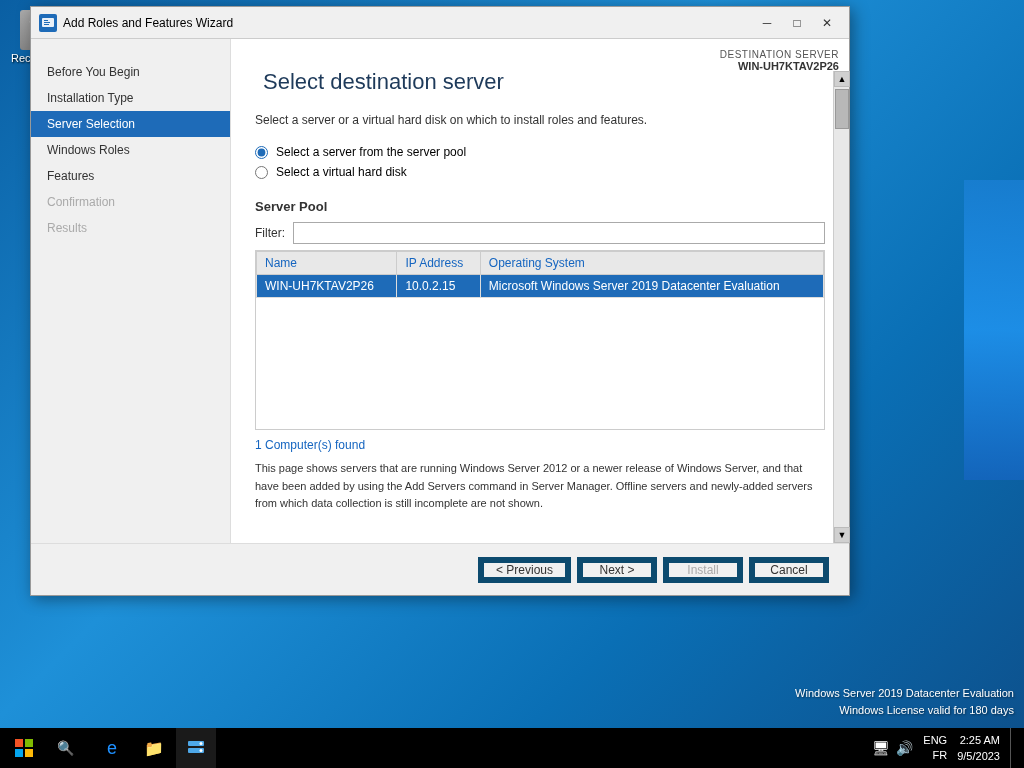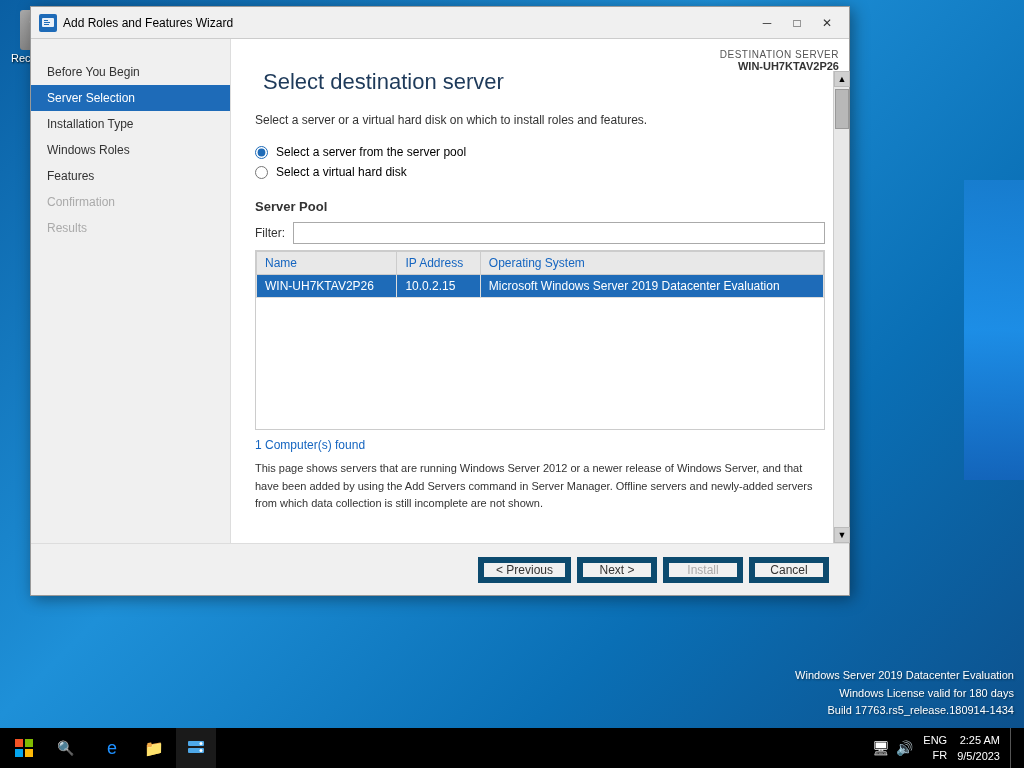--- a/index.html
+++ b/index.html
@@ -408,25 +408,25 @@
         <button class="title-btn close">✕</button>
       </div>
     </div>
 
     <div class="content" style="position:relative;height:calc(100% - 32px);">
 
       <div class="sidebar">
         <div class="sidebar-item">
           <span>Before You Begin</span>
         </div>
+        <div class="sidebar-item">
+          <span>Installation Type</span>
+        </div>
         <div class="sidebar-item active">
           <span>Server Selection</span>
-        </div>
-        <div class="sidebar-item">
-          <span>Installation Type</span>
         </div>
         <div class="sidebar-item">
           <span>Windows Roles</span>
         </div>
         <div class="sidebar-item">
           <span>Features</span>
         </div>
         <div class="sidebar-item disabled">
           <span>Confirmation</span>
         </div>
@@ -505,21 +505,20 @@
         <button class="wizard-btn" disabled="" style="color:#aaa;">Install</button>
         <button class="wizard-btn">Cancel</button>
       </div>
 
     </div>
   </div>
 
   <div class="win-info">
     <div>Windows Server 2019 Datacenter Evaluation</div>
     <div>Windows License valid for 180 days</div>
-    <div>Build 17763.rs5_release.180914-1434</div>
   </div>
 
   <div class="taskbar">
     <button class="start-btn">
       <svg width="18" height="18" viewBox="0 0 18 18">
         <rect x="0" y="0" width="8" height="8" fill="#f35325"></rect>
         <rect x="10" y="0" width="8" height="8" fill="#80ba01"></rect>
         <rect x="0" y="10" width="8" height="8" fill="#05a6f0"></rect>
         <rect x="10" y="10" width="8" height="8" fill="#ffba08"></rect>
       </svg>

